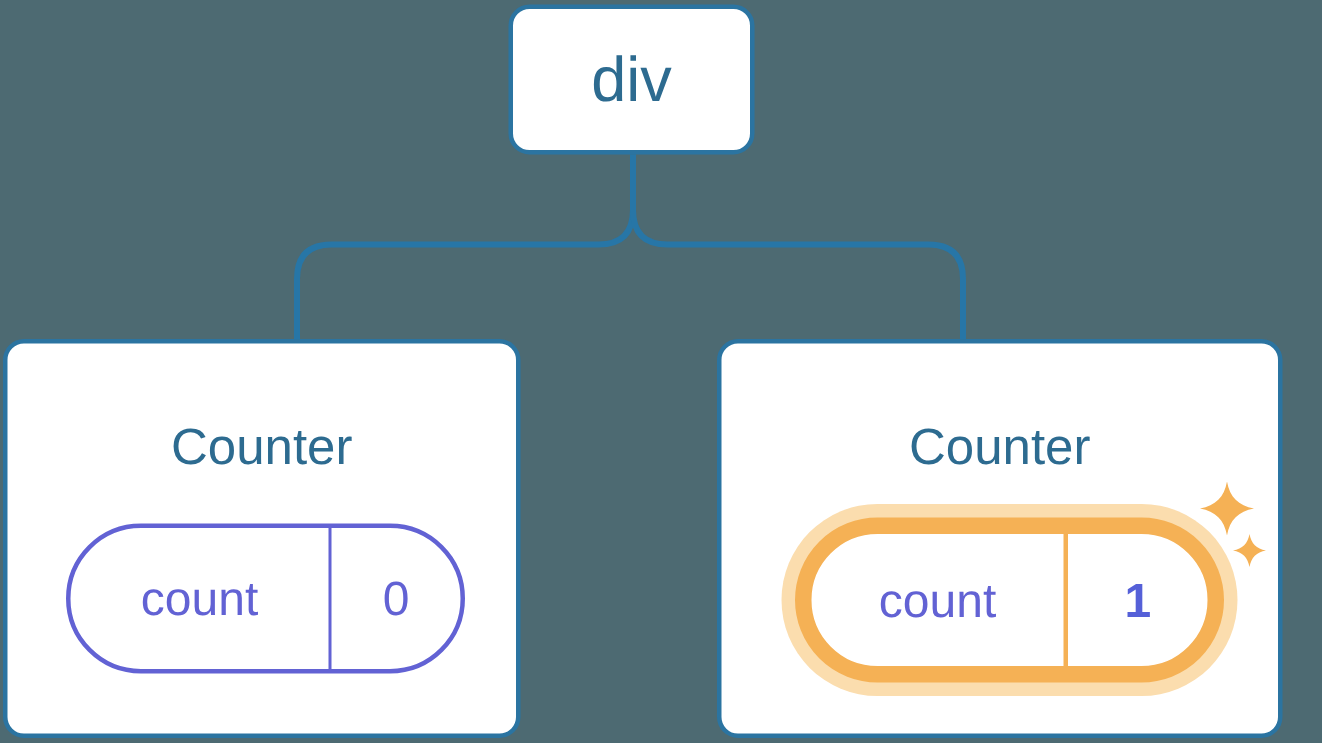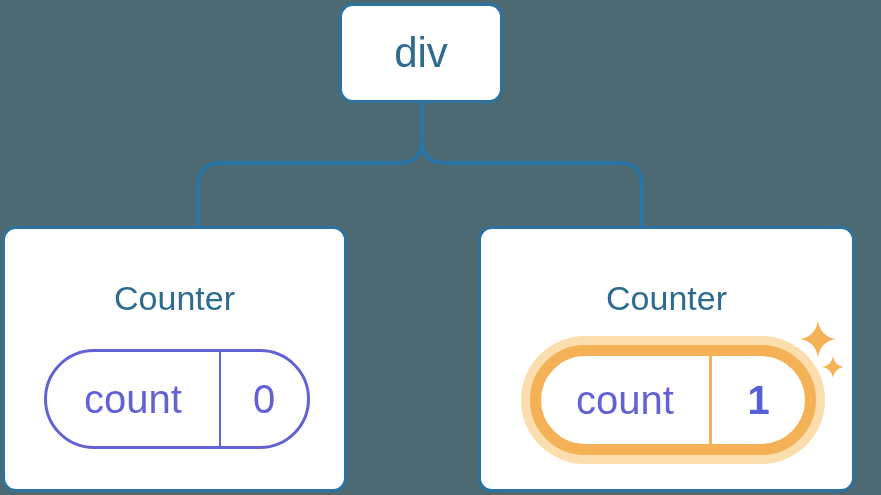--- a/index.html
+++ b/index.html
@@ -71,21 +71,21 @@
     left: 49px; top: 116px;
     width: 286px; height: 110px;
     border: 11px solid var(--orange, #f5b155);
     border-radius: 60px;
     box-shadow: 0 0 0 9px var(--orange-soft, #fbddae);
   }
   .seg {
     display: flex;
     align-items: center;
     justify-content: center;
-    font-size: 40px;
+    font-size: 32px;
     color: var(--purple, #6262d4);
   }
   .pill.plain .seg-name  { width: 172px; border-right: 2px solid var(--purple, #6262d4); }
   .pill.plain .seg-value { flex: 1; }
   .pill.highlight .seg-name  { width: 168px; border-right: 3px solid var(--orange, #f5b155); }
   .pill.highlight .seg-value { flex: 1; }
   .seg-value.strong {
     font-weight: 700;
     color: var(--value-strong, #5560d8);
   }

